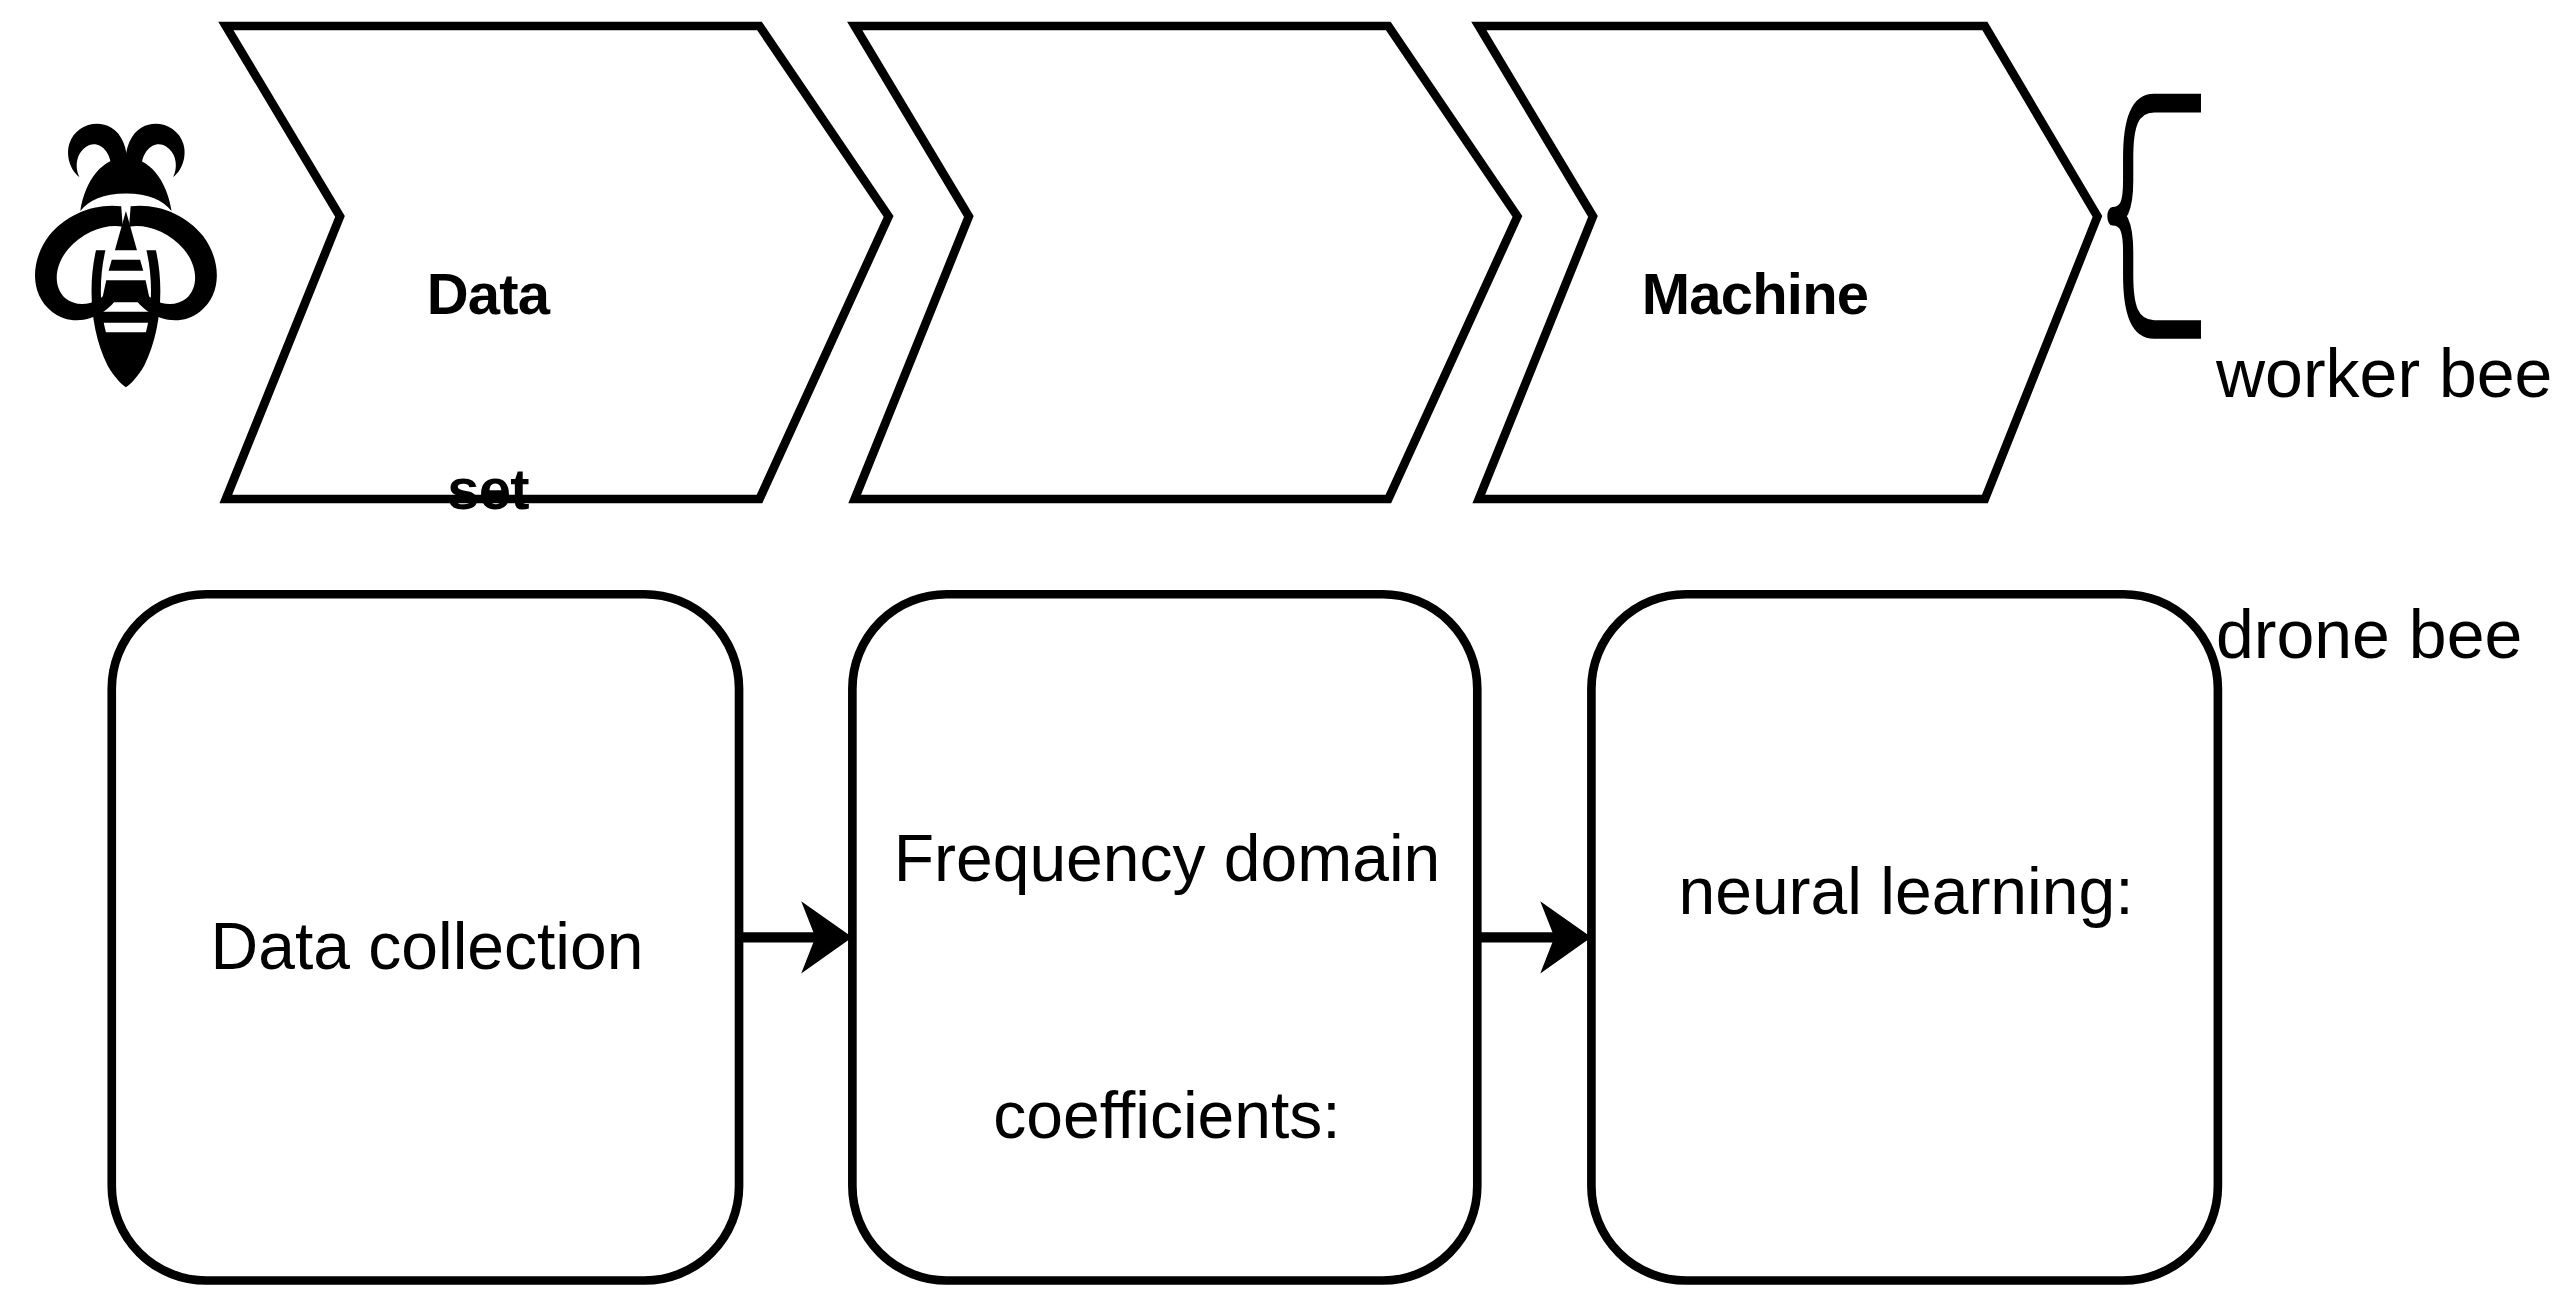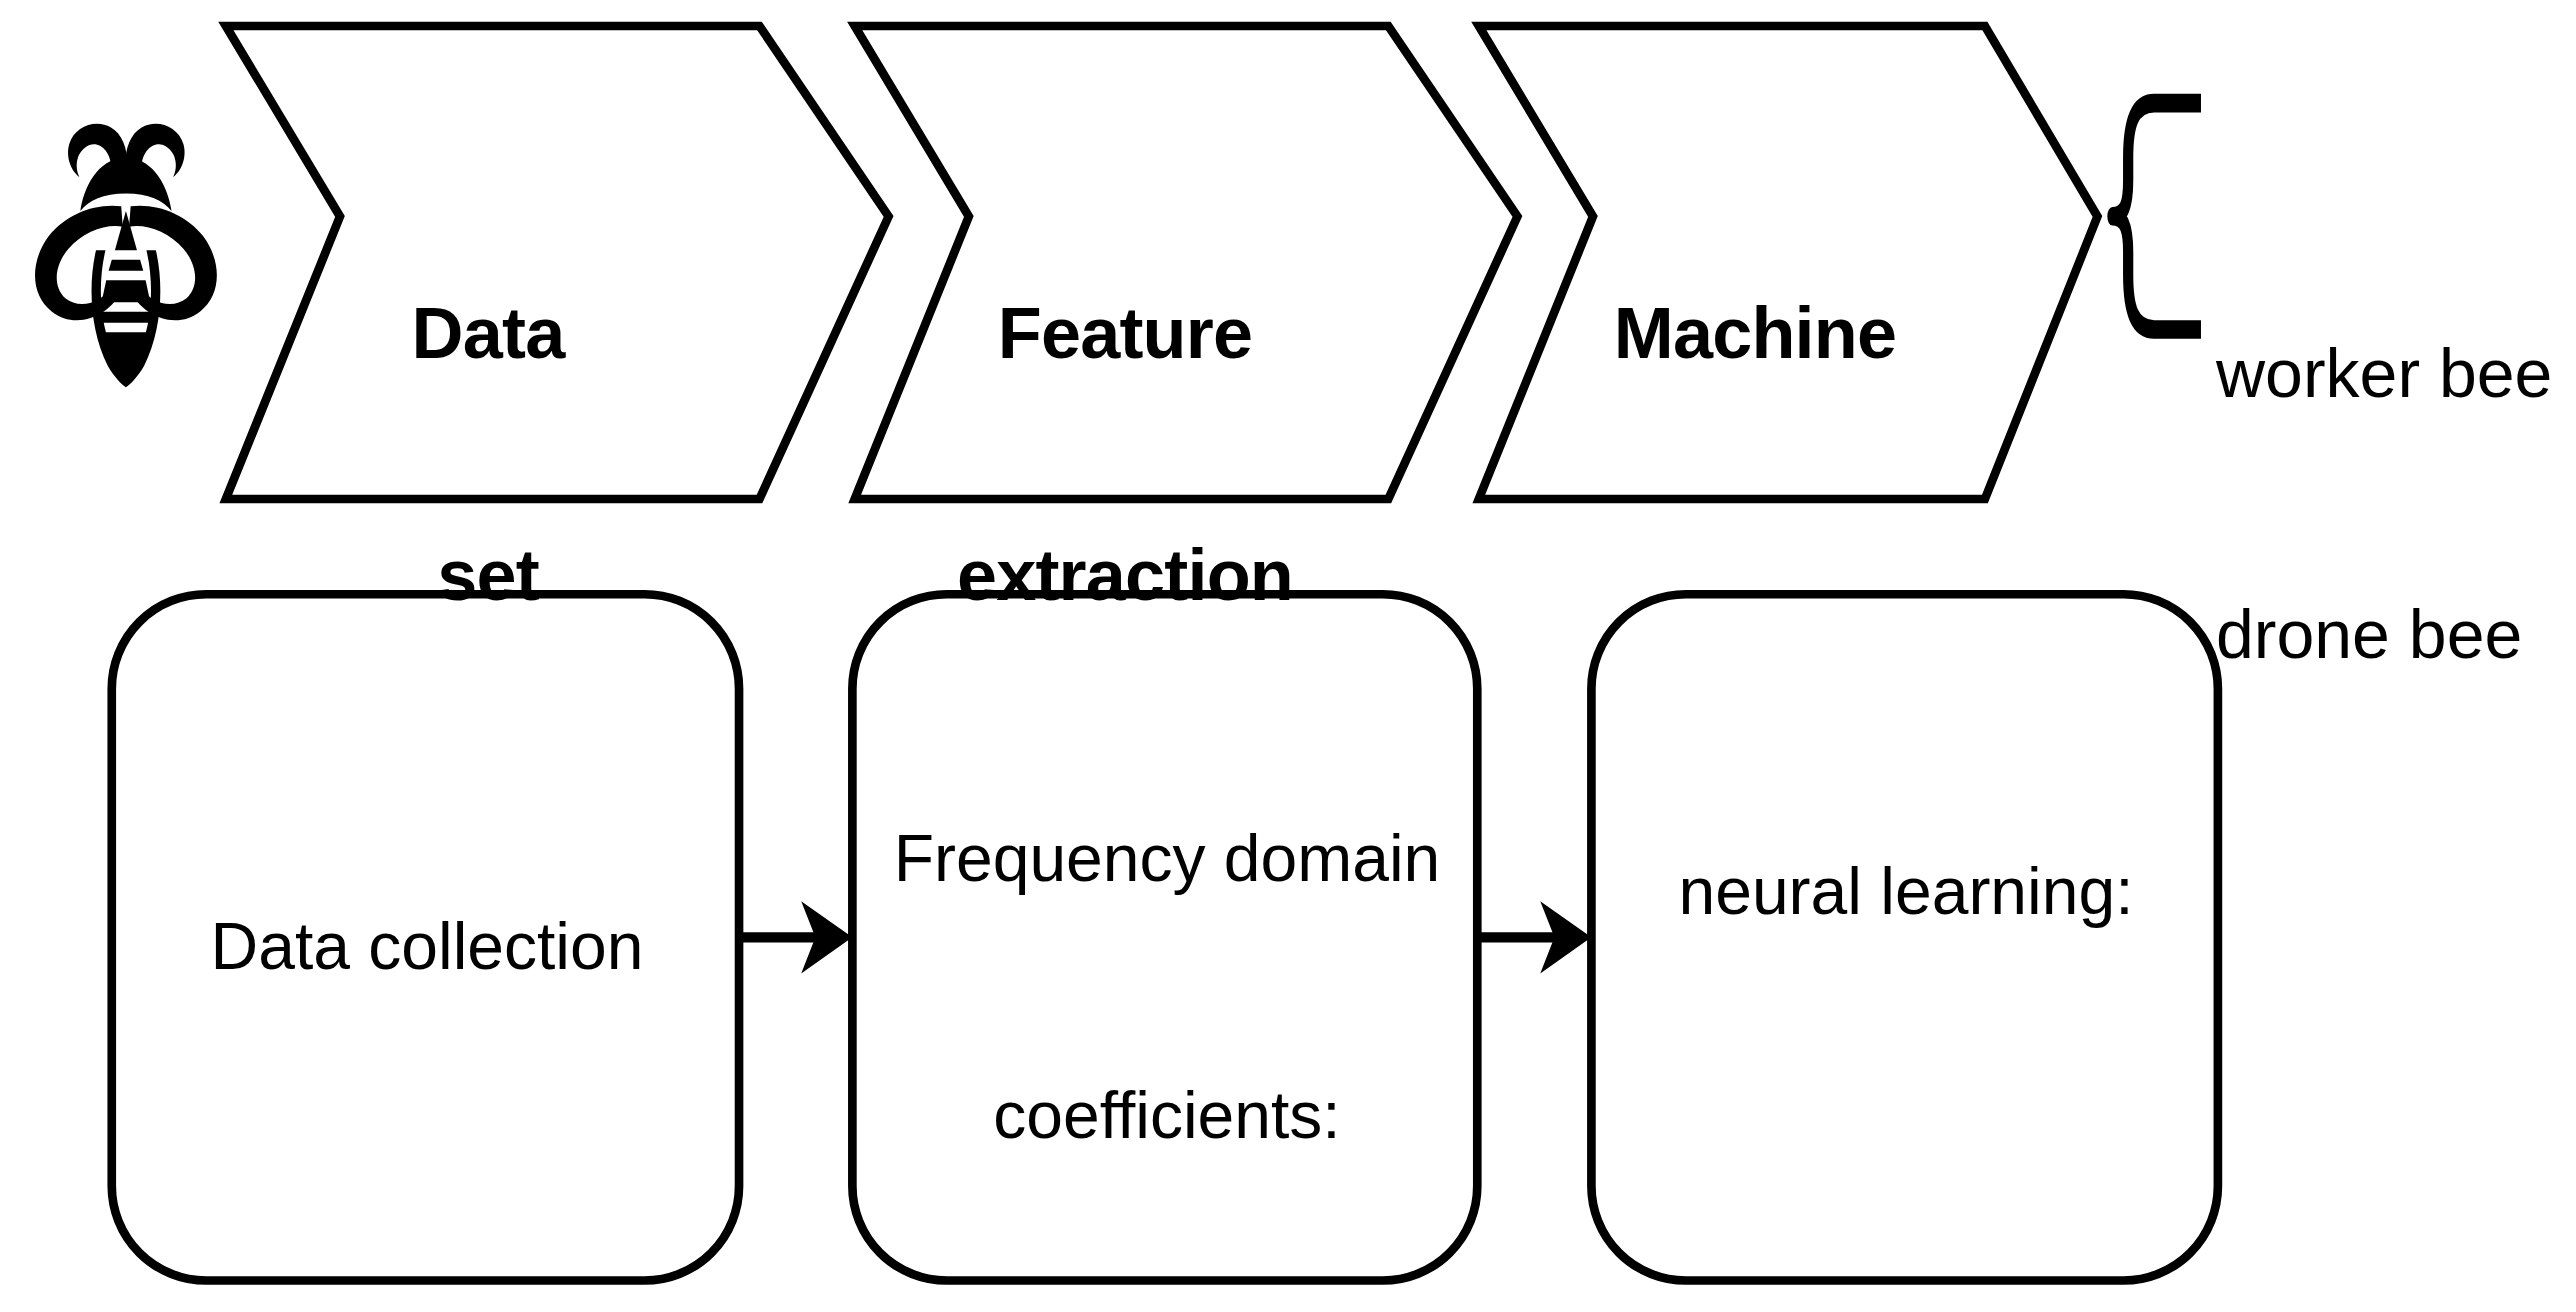--- a/index.html
+++ b/index.html
@@ -32,21 +32,21 @@
   .txt {
     position: absolute;
     text-align: center;
     line-height: 1.12;
     white-space: pre;
     color: #000000;
   }
   
   .chev-label {
     font-weight: bold;
-    font-size: 72px;
+    font-size: 58px;
     letter-spacing: -0.8px;
   }
   .chev-label .l1, .chev-label .l2 { display: block; }
   #chev-label-1 { left: 244px;  top: 132px; width: 488px; }
   #chev-label-2 { left: 881px; top: 132px; width: 488px; }
   #chev-label-3 { left: 1511px; top: 132px; width: 488px; }
 
   
   #class-labels {
     left: 2216px;
@@ -153,24 +153,20 @@
       <line x1="1877" y1="1191" x2="1991" y2="1191" stroke="#000000" stroke-width="13"></line>
       <path d="M2022 1191 L 1957 1145 L 1975 1191 L 1957 1237 Z" fill="#000000"></path>
     </g>
   </svg>
 
   <div class="txt chev-label" id="chev-label-1">
     <span class="l1">Data</span>
     <span class="l2">set</span>
   </div>
 
-  <div class="txt chev-label" id="chev-label-2">
-    <span class="l1">Feature</span>
-    <span class="l2">extraction</span>
-  </div>
 
   <div class="txt chev-label" id="chev-label-3">
     <span class="l1">Machine</span>
   </div>
 
   <div class="txt" id="class-labels">
     <span>worker bee</span>
     <span>drone bee</span>
   </div>
 

